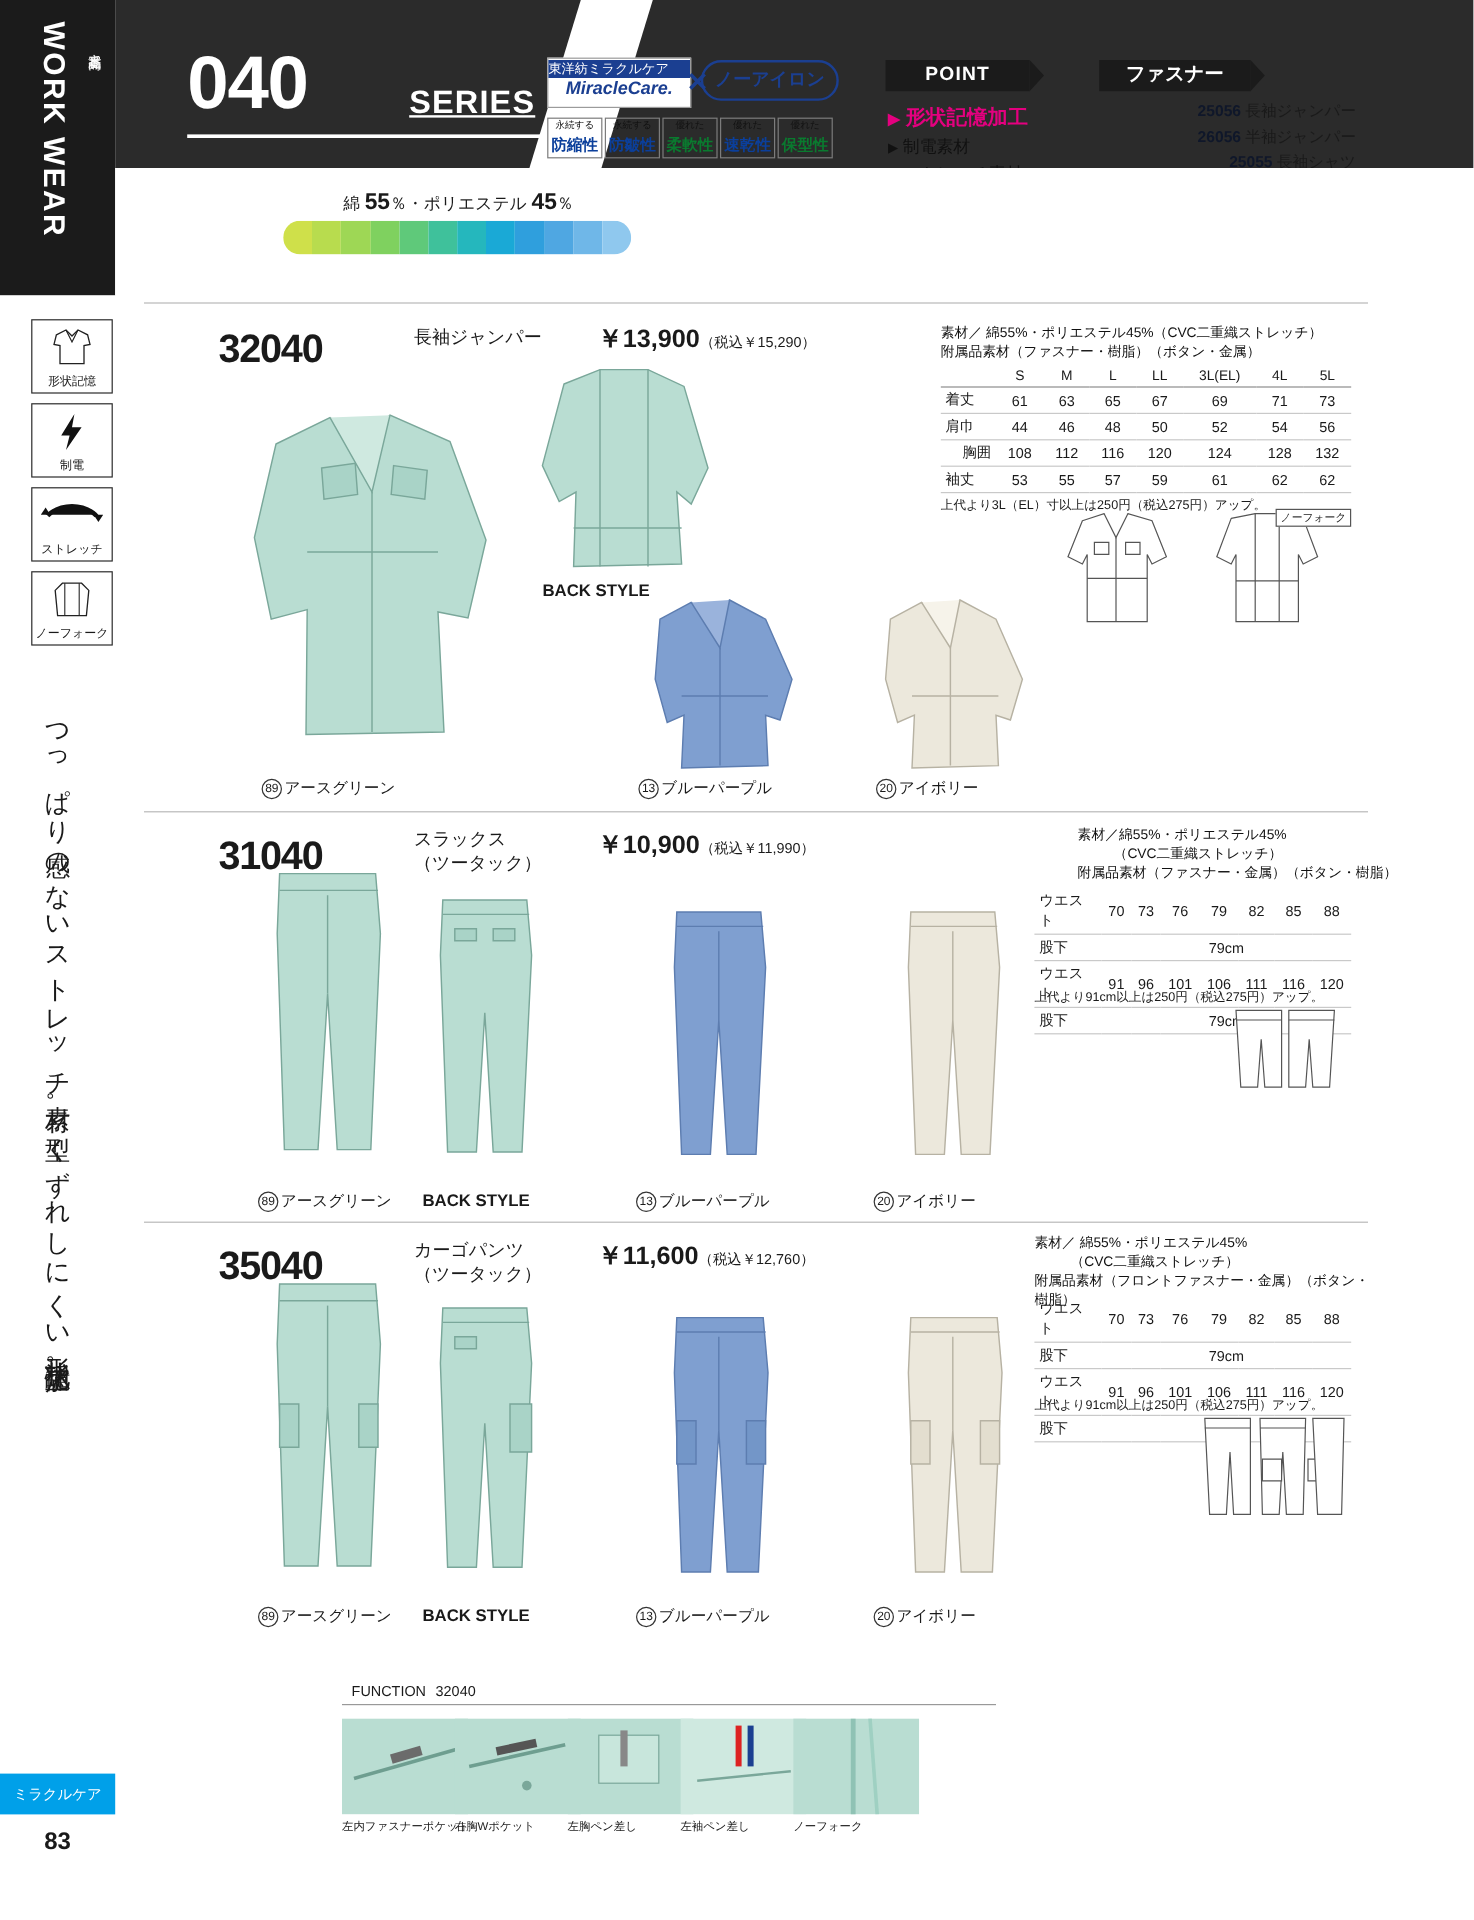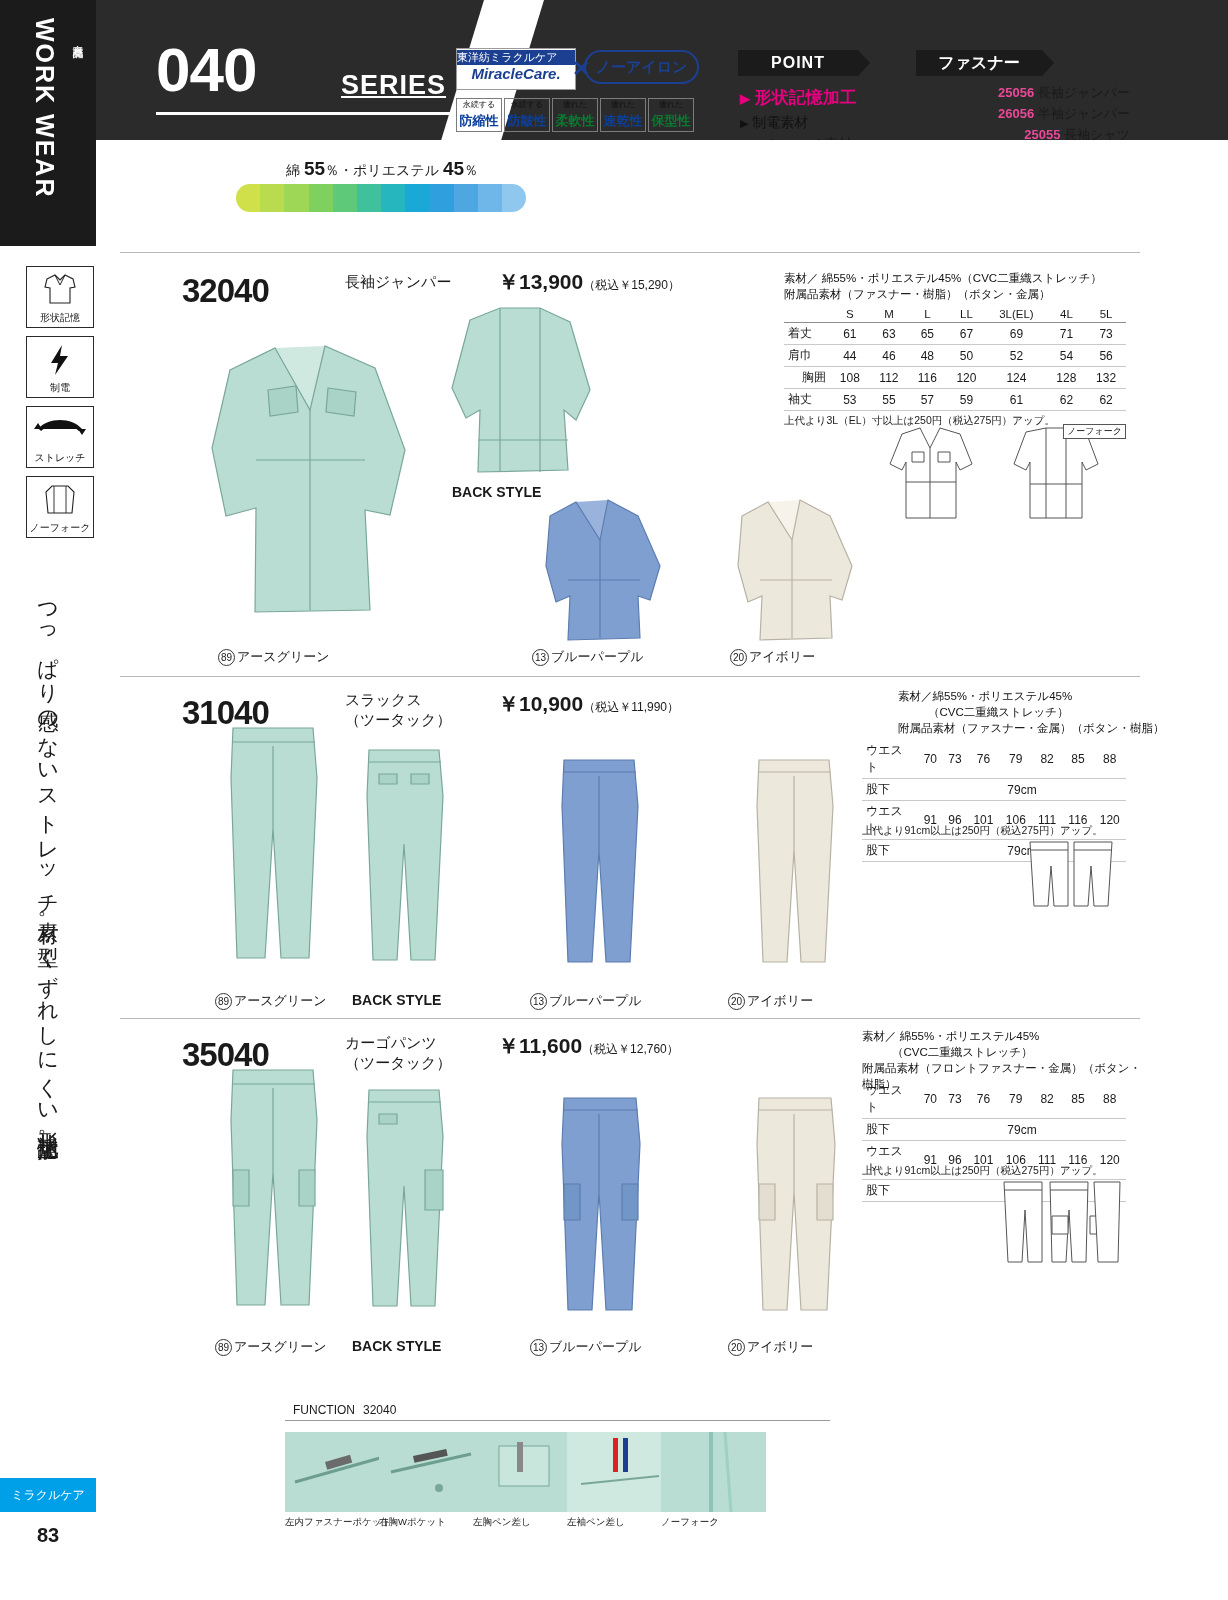--- a/index.html
+++ b/index.html
@@ -91,21 +91,21 @@
   .season-tab {
     position:absolute; left:916px; top:50px; width:126px; height:26px;
     background:#1b1b1b; color:#fff; font-size:16px; font-weight:bold;
     line-height:26px; text-align:center;
   }
   .season-tab:after{ content:""; position:absolute; right:-12px; top:0;
     border-top:13px solid transparent; border-bottom:13px solid transparent;
     border-left:12px solid #1b1b1b; }
   .season-list { position:absolute; left:900px; top:84px; width:230px; }
   .season-row { font-size:13px; margin-bottom:3px; text-align:left; white-space:nowrap; }
-  .season-row .code { font-weight:bold; color:#ec4899; }
+  .season-row .code { font-weight:bold; color:#0f172a; }
   
   .matbar-wrap { position:absolute; left:96px; top:140px; width:1132px; height:106px; background:#fff;}
   .mat-text { position:absolute; left:190px; top:18px; font-size:14px; }
   .mat-text b { font-size:19px; }
   .grad { position:absolute; left:140px; top:44px; width:290px; height:28px;
     border-radius:14px; overflow:hidden; display:flex; }
   .grad span { flex:1; height:100%; }
   
   .icons { position:absolute; left:26px; top:266px; width:70px; }
   .icon-box { width:68px; height:62px; border:1px solid #2b2b2b; margin-bottom:8px;

